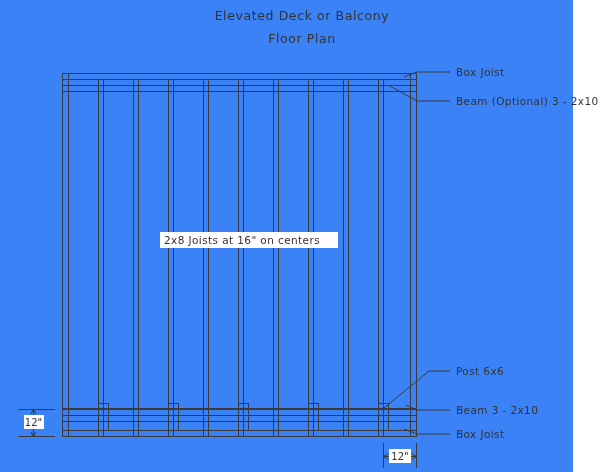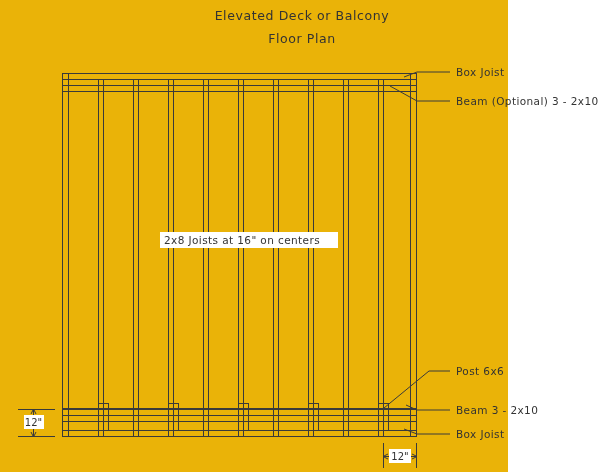--- a/index.html
+++ b/index.html
@@ -9,23 +9,23 @@
   }
   body {
     width: 605px;
     height: 472px;
     overflow: hidden;
     font-family: "DejaVu Sans", sans-serif;
     color: #333333;
   }
   #sheet {
     position: relative;
-    width: 508px;
+    width: 573px;
     height: 472px;
-    background: #eab308;
+    background: #3b82f6;
   }
   #drawing {
     position: absolute;
     left: 0;
     top: 0;
     width: 605px;
     height: 472px;
     display: block;
   }
   .title-text {

